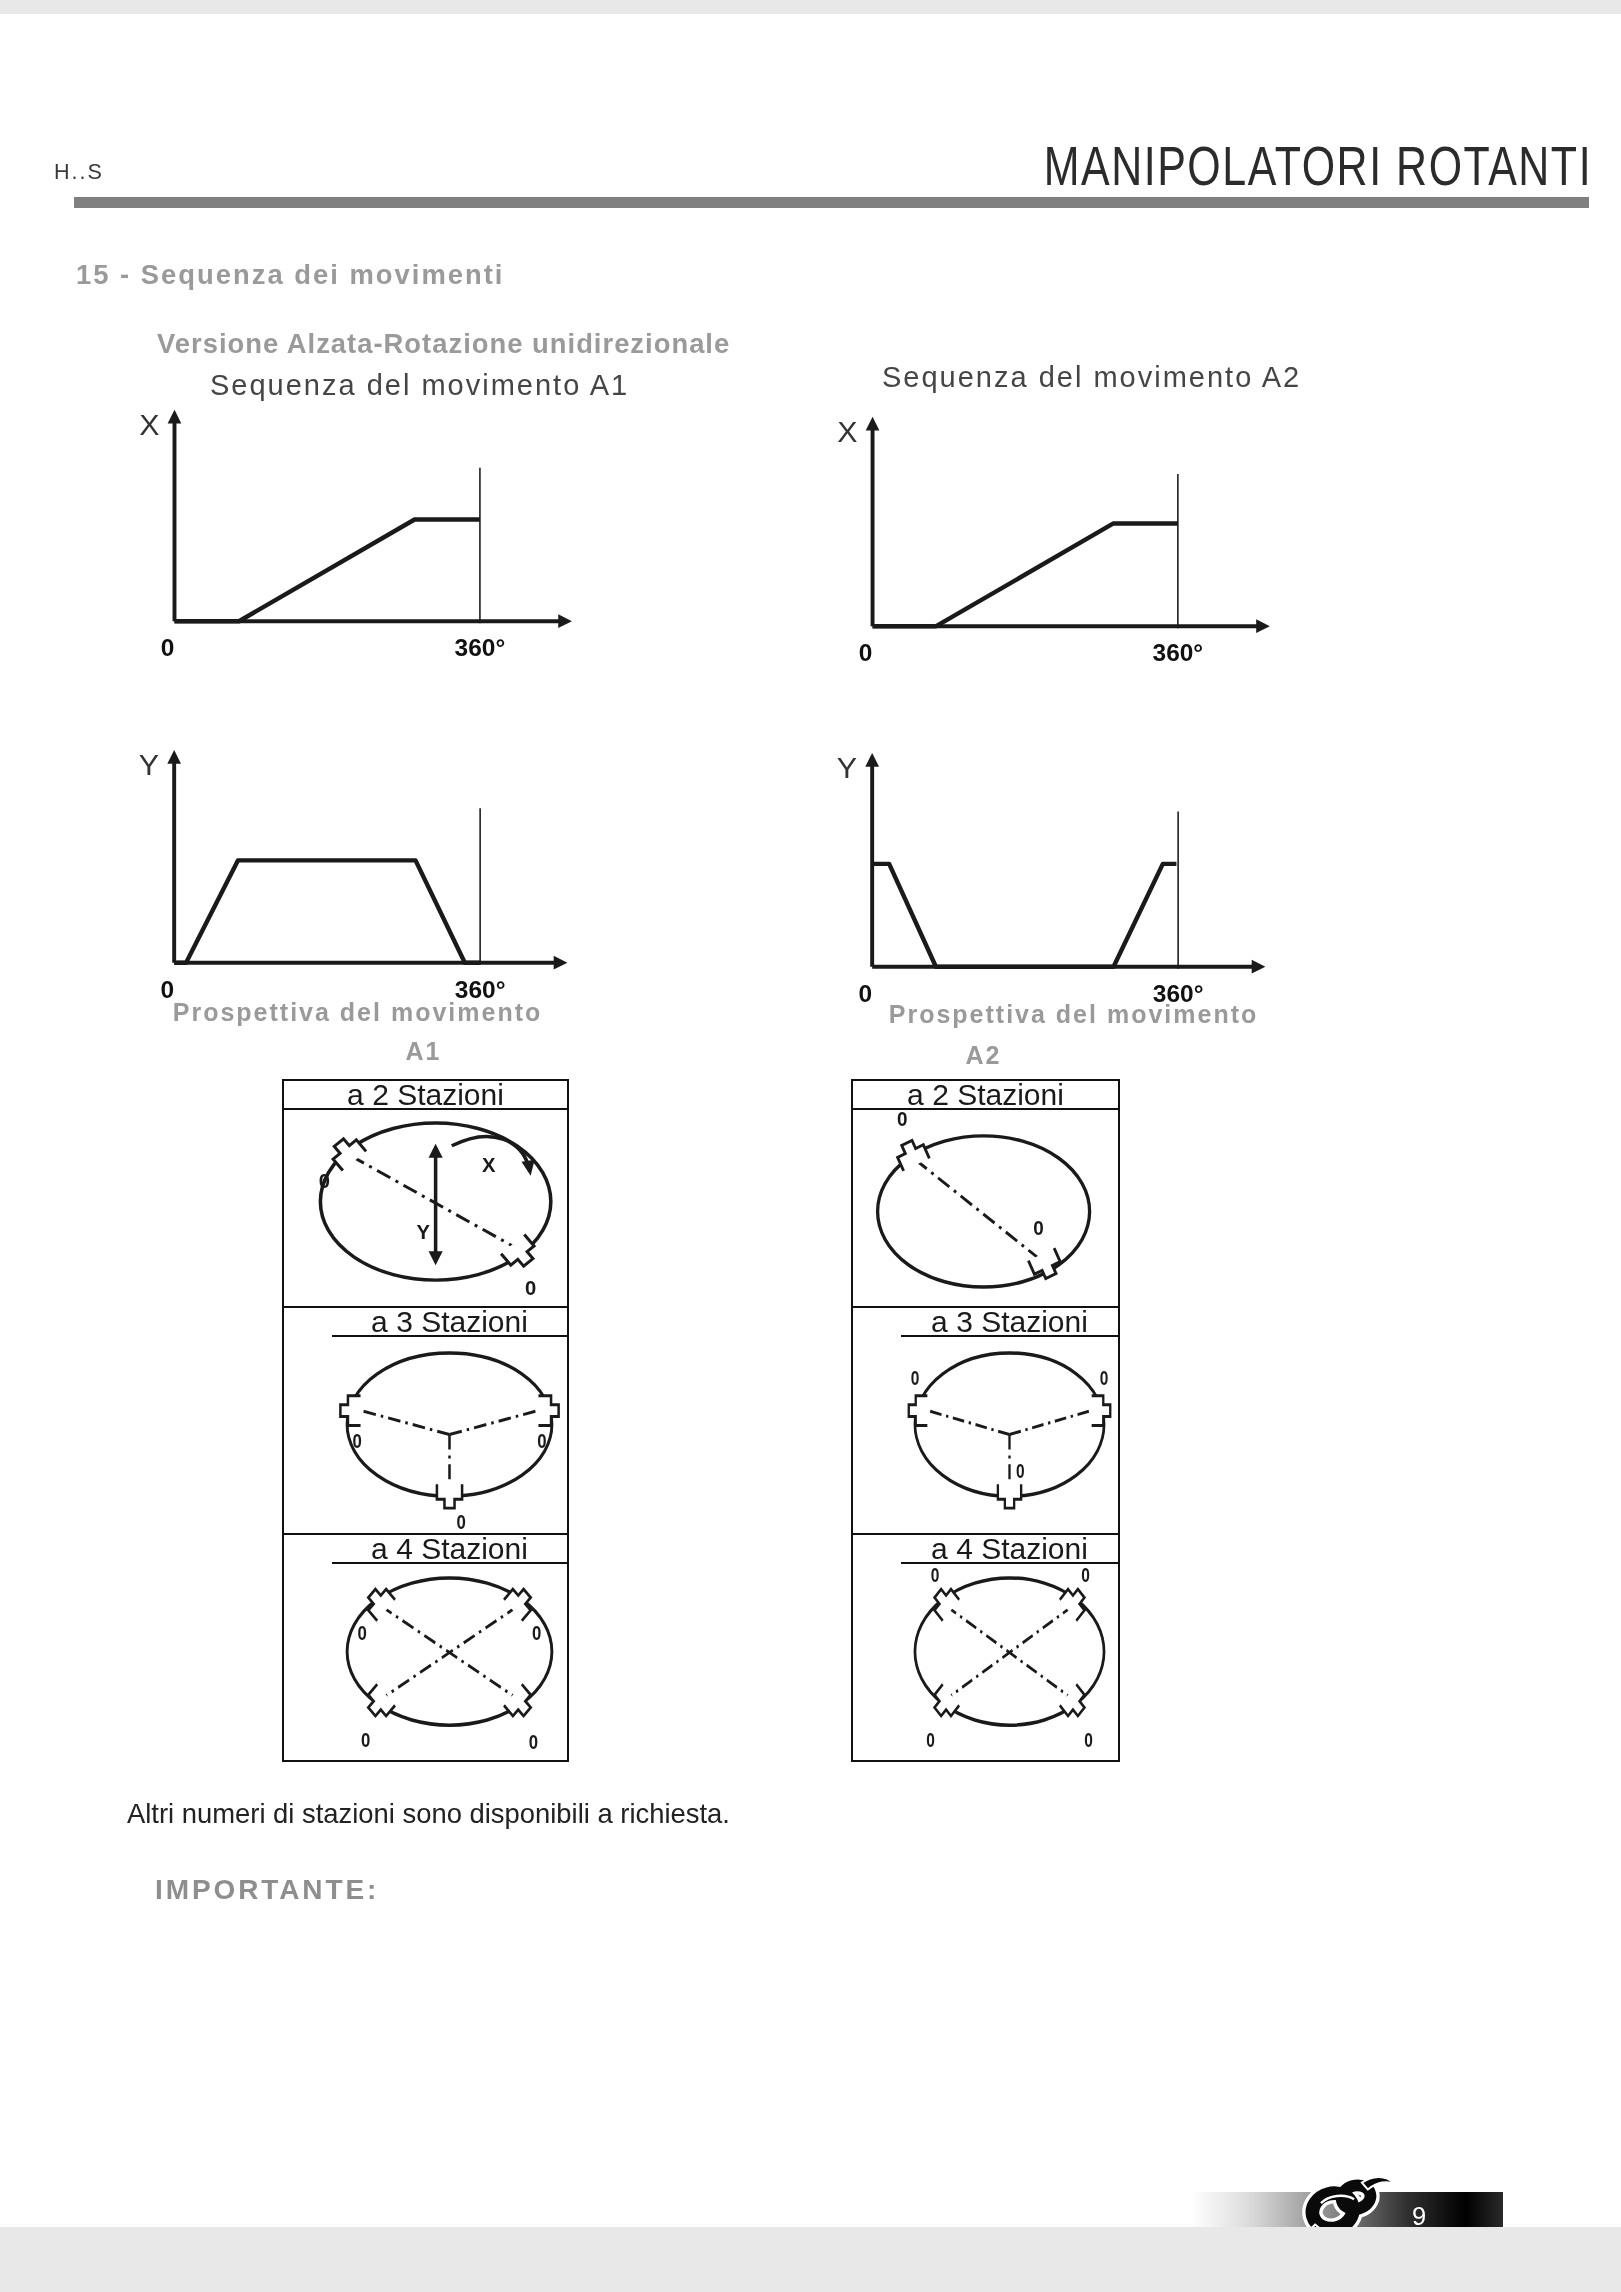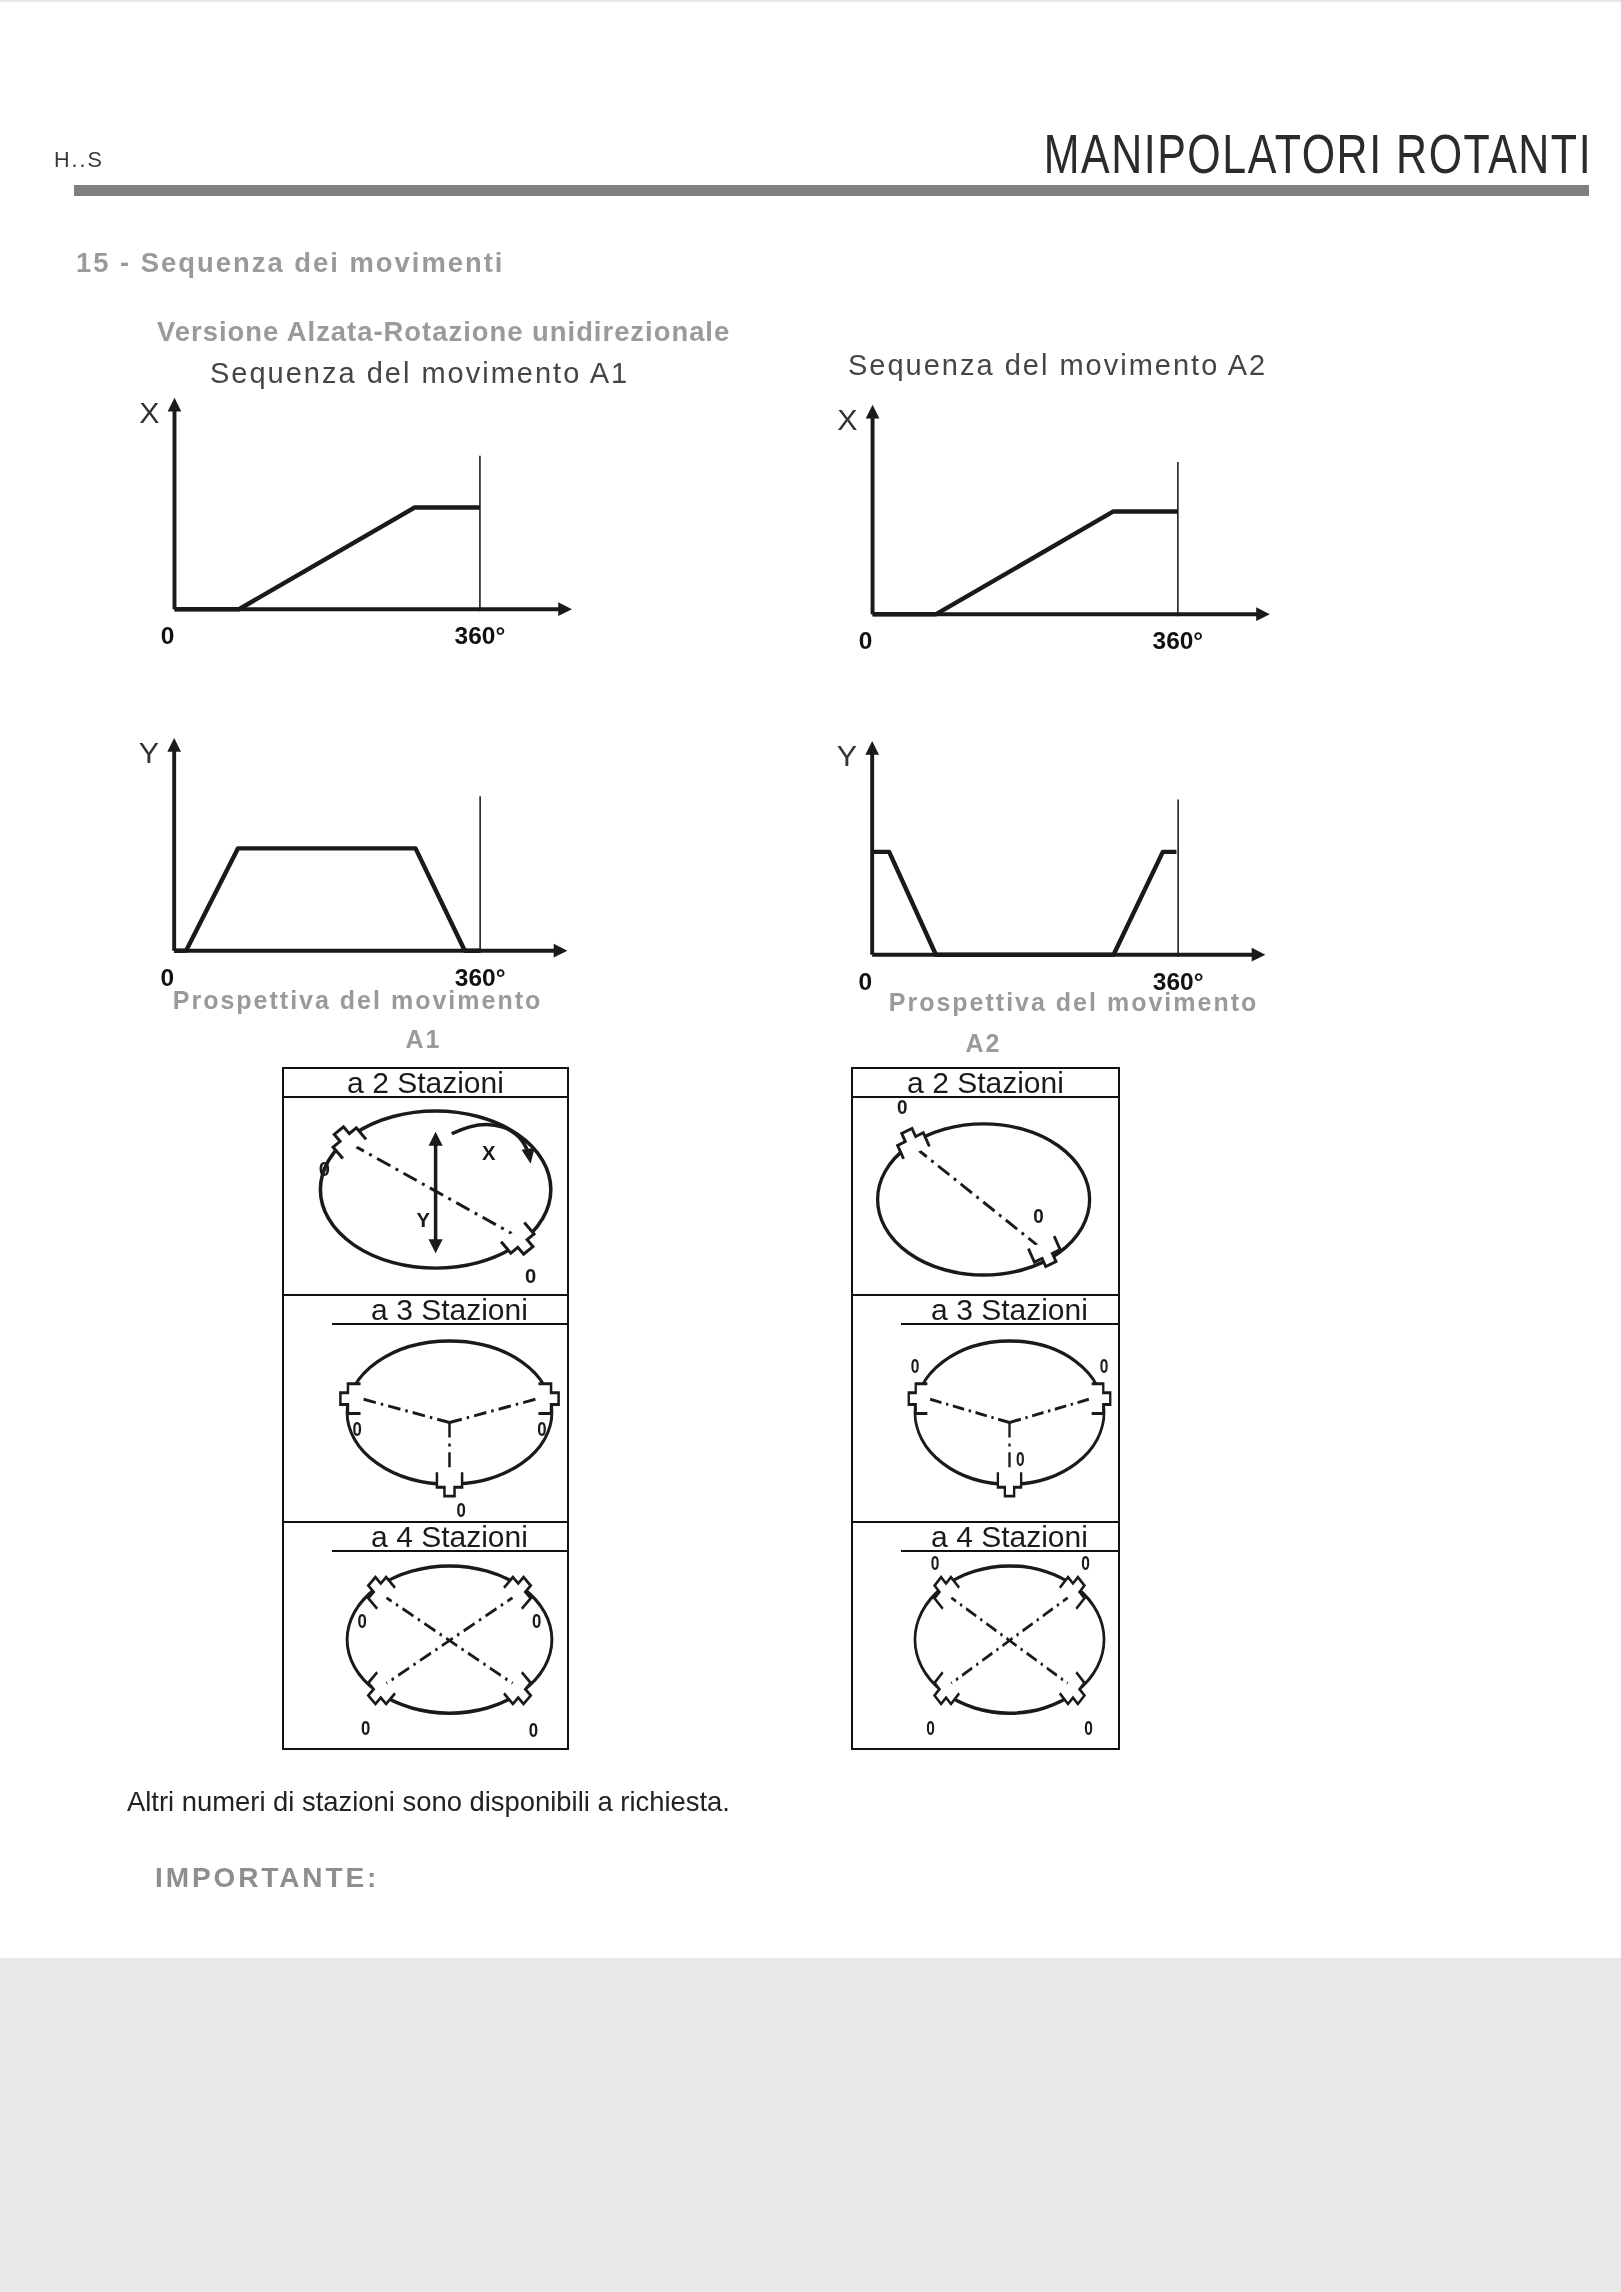--- a/index.html
+++ b/index.html
@@ -1,33 +1,33 @@
 <!DOCTYPE html>
 <html><head>
 <meta charset="utf-8">
 <style>
   html,body{margin:0;padding:0;background:#e8e8e8;}
   .page{
-    position:relative;width:1621px;height:1956px;background:#ffffff;
+    position:relative;width:1621px;height:2213px;background:#ffffff;
     font-family:"Liberation Sans", sans-serif;color:#1a1a1a;overflow:hidden;
-    margin:2px auto;
+    margin:14px auto;
   }
   .abs{position:absolute;}
   .hdr-code{left:54px;top:145px;font-size:21.6px;letter-spacing:2px;color:#3a3a3a;}
   .hdr-title{
     right:29px;top:120px;font-size:55px;color:#2b2b2b;white-space:nowrap;
     transform:scaleX(0.78);transform-origin:right center;letter-spacing:2px;font-weight:500;
   }
   .hdr-bar{left:74px;top:183px;width:1515px;height:10.8px;background:#808080;}
   .h-gray{font-weight:bold;color:#9a9a9a;}
   .sec-title{left:76px;top:245px;font-size:27.4px;letter-spacing:2px;}
   .sub-title{left:157px;top:314px;font-size:27.4px;letter-spacing:1px;}
   .seq-title{font-size:29px;color:#454545;letter-spacing:2px;white-space:nowrap;}
   .seq-a1{left:210px;top:355px;}
-  .seq-a2{left:848px;top:347px;}
+  .seq-a2{left:882px;top:347px;}
   .chartbox{background:transparent;}
   .persp{font-size:25px;letter-spacing:2px;text-align:center;}
   .persp-t-a1{left:127px;top:984px;width:461px;}
   .persp-t-a2{left:848px;top:986px;width:451px;}
   .persp-l-a1{left:282px;top:1023px;width:283px;}
   .persp-l-a2{left:851px;top:1027px;width:265px;}
   .stcol{border:2.9px solid #111;background:#fff;}
   .stcol-a1{left:282px;top:1065px;width:283px;}
   .stcol-a2{left:851px;top:1065px;width:265px;}
   .stsec{height:225px;position:relative;}

